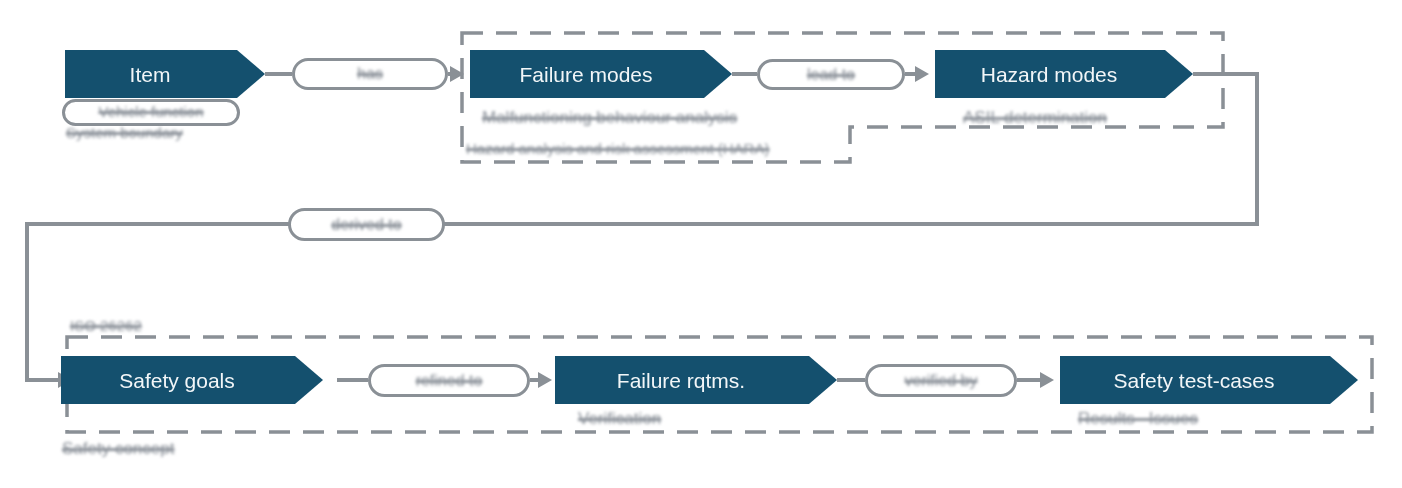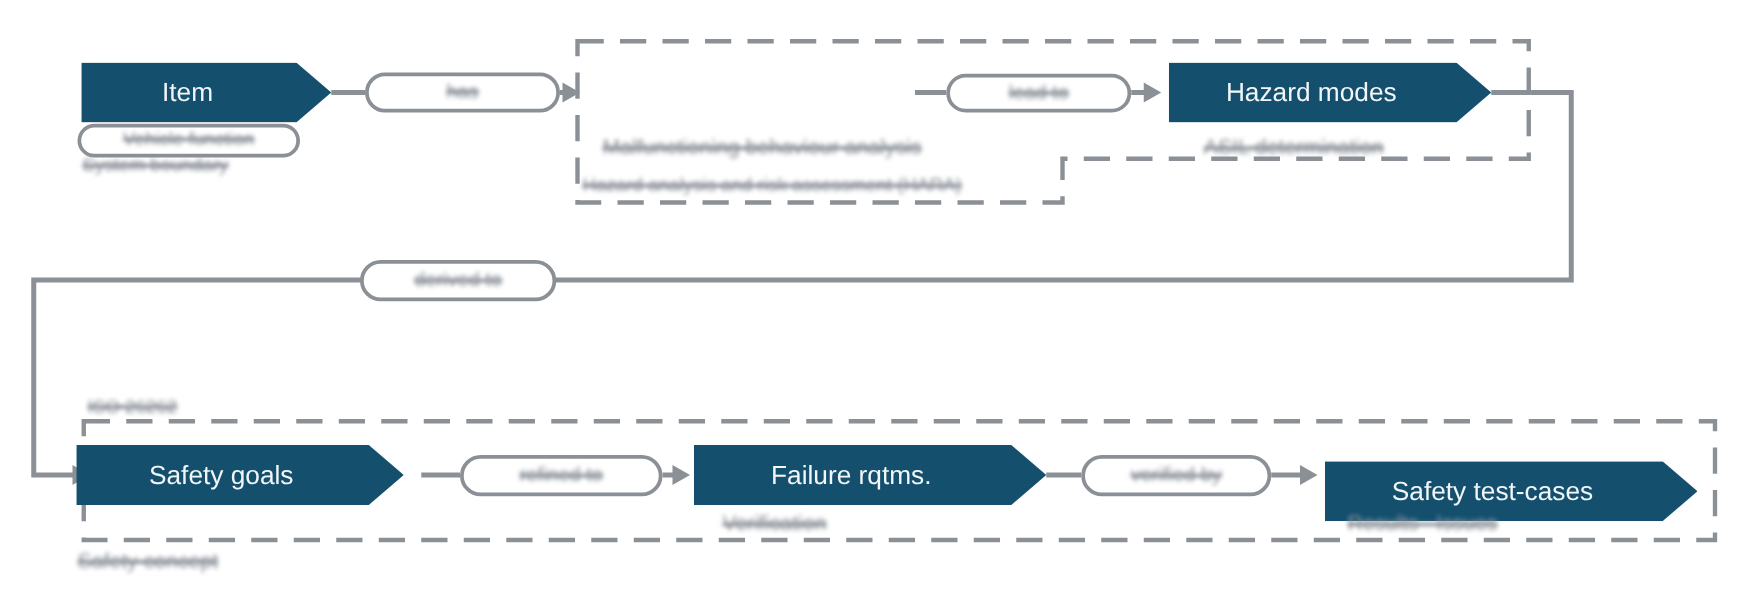--- a/index.html
+++ b/index.html
@@ -100,28 +100,29 @@
 
     <polygon class="arrowhead" points="450,66 464,74 450,82"></polygon>
     <polygon class="arrowhead" points="915,66 929,74 915,82"></polygon>
     <polygon class="arrowhead" points="58,372 72,380 58,388"></polygon>
     <polygon class="arrowhead" points="538,372 552,380 538,388"></polygon>
     <polygon class="arrowhead" points="1040,372 1054,380 1040,388"></polygon>
   </svg>
 
   <div class="node" style="left:65px; top:50px; width:200px;">Item</div>
 
+  <div class="node" style="left:470px; top:50px; width:262px;">Failure modes</div>
 
   <div class="node" style="left:935px; top:50px; width:258px;">Hazard modes</div>
 
   <div class="node" style="left:61px; top:356px; width:262px;">Safety goals</div>
 
   <div class="node" style="left:555px; top:356px; width:282px;">Failure rqtms.</div>
 
-  <div class="node" style="left:1060px; top:356px; width:298px;margin-top:13px;">Safety test-cases</div>
+  <div class="node" style="left:1060px; top:356px; width:298px;">Safety test-cases</div>
 
   <div class="edge-label" style="left:292px; top:58px; width:156px; height:32px;">
     <span class="obscured">has</span>
   </div>
 
   <div class="edge-label" style="left:757px; top:59px; width:148px; height:31px;">
     <span class="obscured">lead to</span>
   </div>
 
   <div class="edge-label" style="left:288px; top:208px; width:157px; height:33px;">

